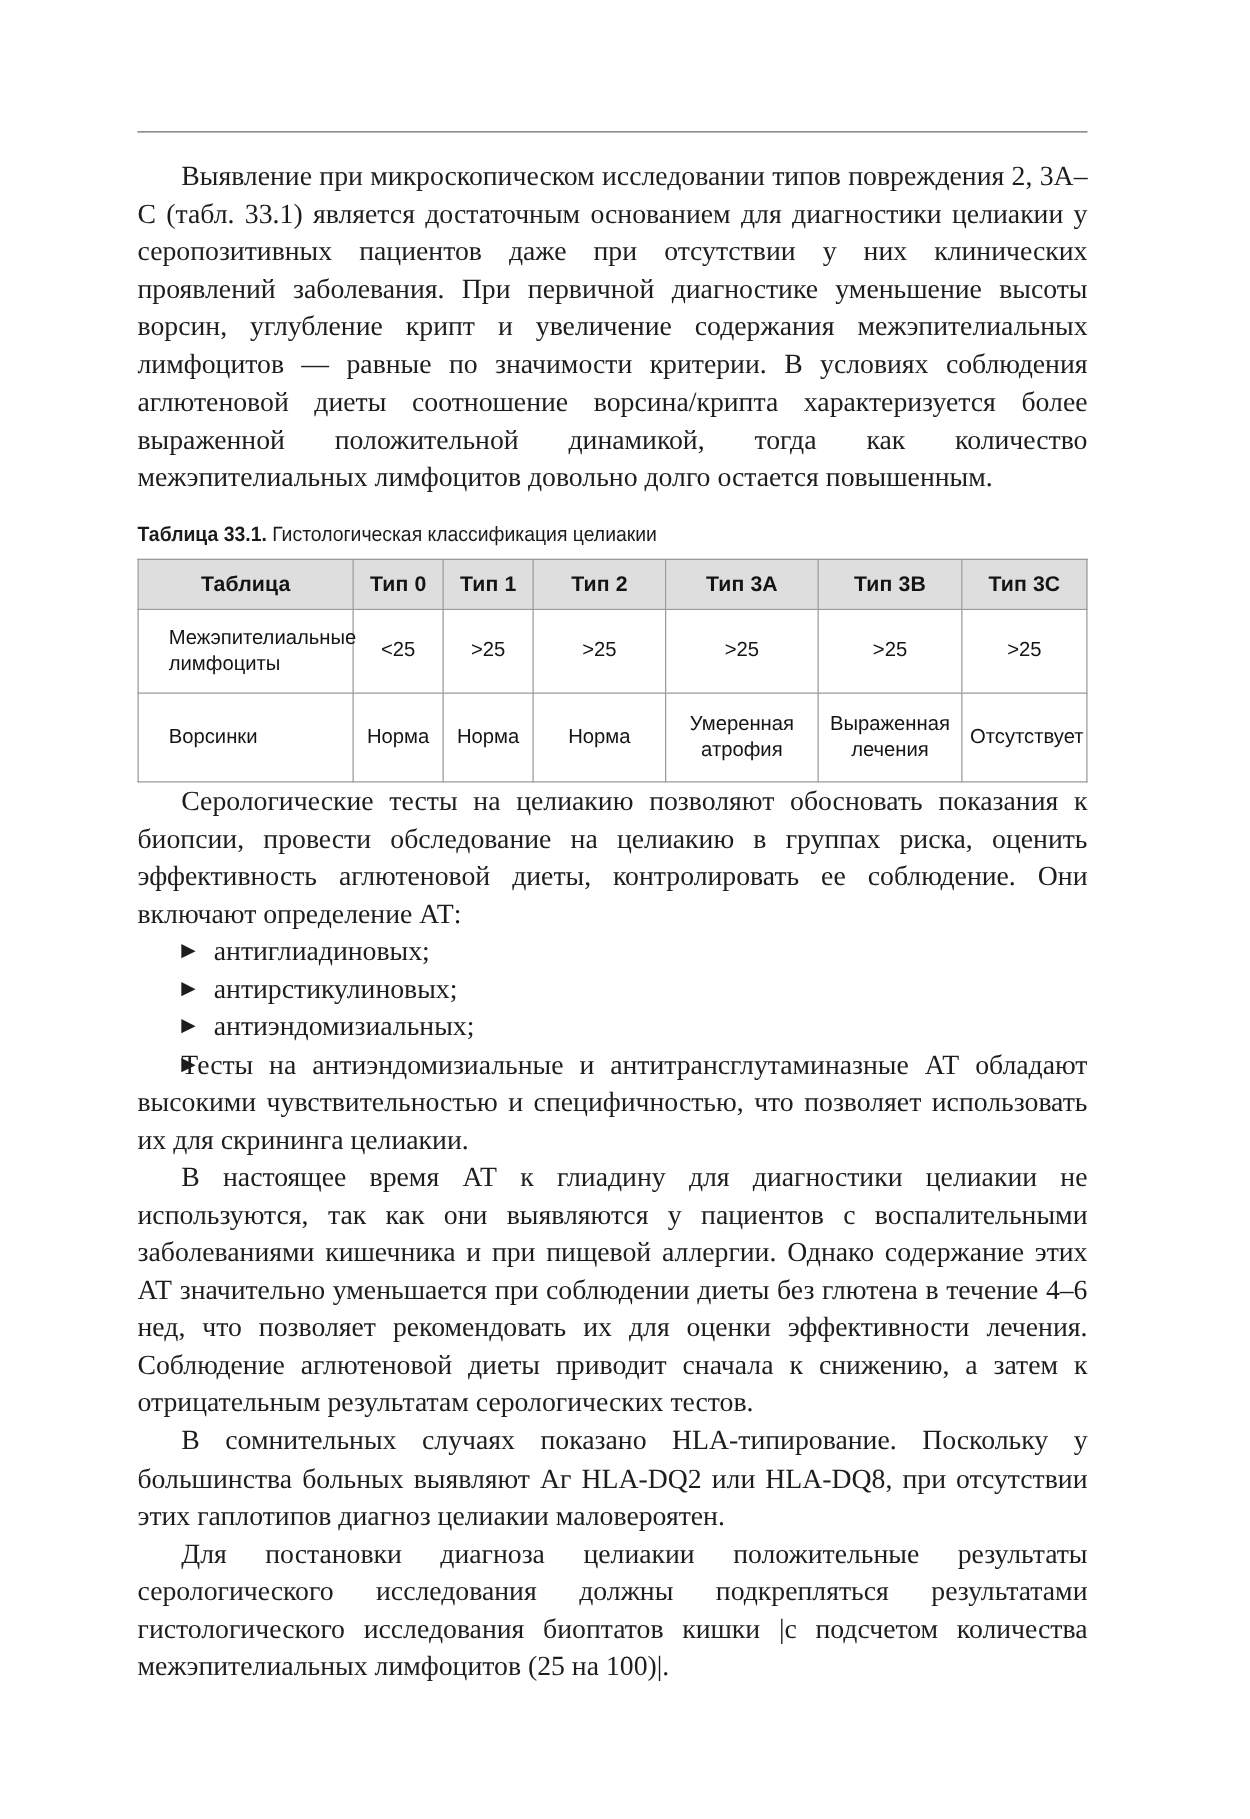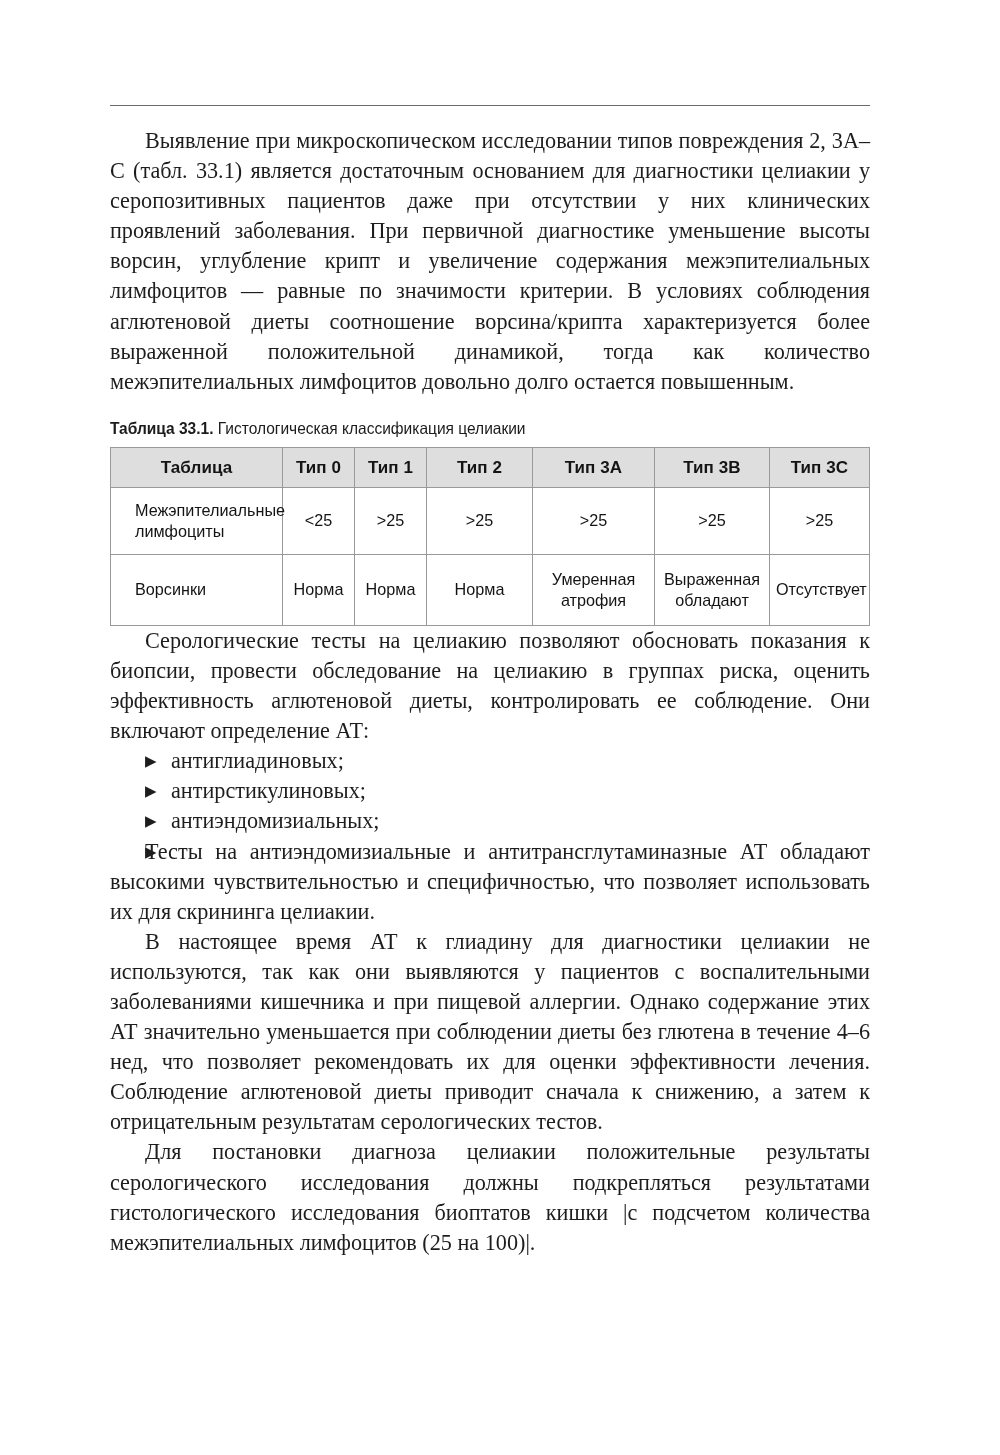--- a/index.html
+++ b/index.html
@@ -201,33 +201,34 @@
           <td>&gt;25</td>
           <td>&gt;25</td>
           <td>&gt;25</td>
         </tr>
         <tr class="r-villi">
           <td class="param">Ворсинки</td>
           <td>Норма</td>
           <td>Норма</td>
           <td>Норма</td>
           <td>Умеренная атрофия</td>
-          <td>Выраженная обладают</td>
+          <td>Выраженная лечения</td>
           <td>Отсутствует</td>
         </tr>
       </tbody>
     </table>
 
     <p class="para" style="">Серологические тесты на целиакию позволяют обосновать показания к биопсии, провести обследование на целиакию в группах риска, оценить эффективность аглютеновой диеты, контролировать ее соблюдение. Они включают определение АТ:</p>
 
     <ul class="bullets">
       <li><span class="tri">▶</span><span>антиглиадиновых;</span></li>
       <li><span class="tri">▶</span><span>антирстикулиновых;</span></li>
       <li><span class="tri">▶</span><span>антиэндомизиальных;</span></li>
       <li><span class="tri">▶</span></li>
     </ul>
 
     <p class="para">Тесты на антиэндомизиальные и антитрансглутаминазные АТ обладают высокими чувствительностью и специфичностью, что позволяет использовать их для скрининга целиакии.</p>
     <p class="para">В настоящее время АТ к глиадину для диагностики целиакии не используются, так как они выявляются у пациентов с воспалительными заболеваниями кишечника и при пищевой аллергии. Однако содержание этих АТ значительно уменьшается при соблюдении диеты без глютена в течение 4–6 нед, что позволяет рекомендовать их для оценки эффективности лечения. Соблюдение аглютеновой диеты приводит сначала к снижению, а затем к отрицательным результатам серологических тестов.</p>
+    <p class="para">В сомнительных случаях показано HLA-типирование. Поскольку у большинства больных выявляют Аг HLA-DQ2 или HLA-DQ8, при отсутствии этих гаплотипов диагноз целиакии маловероятен.</p>
     <p class="para">Для постановки диагноза целиакии положительные результаты серологического исследования должны подкрепляться результатами гистологического исследования биоптатов кишки |с подсчетом количества межэпителиальных лимфоцитов (25 на 100)|.</p>
 
   </div>
 </div>
 
 </body></html>

